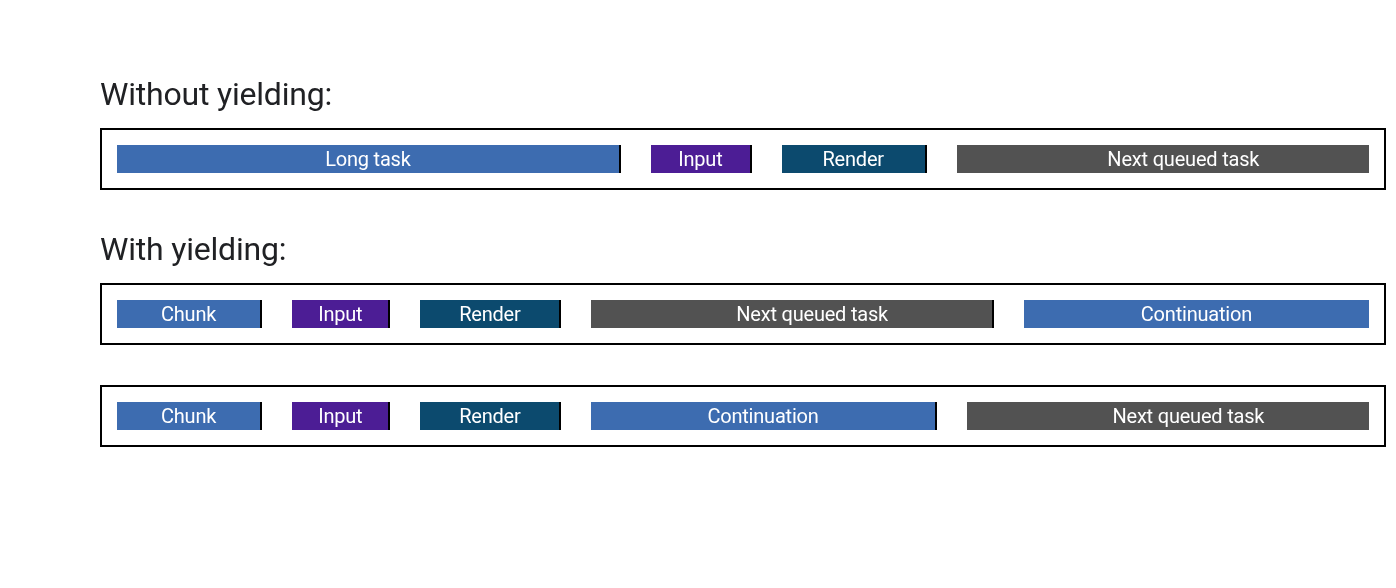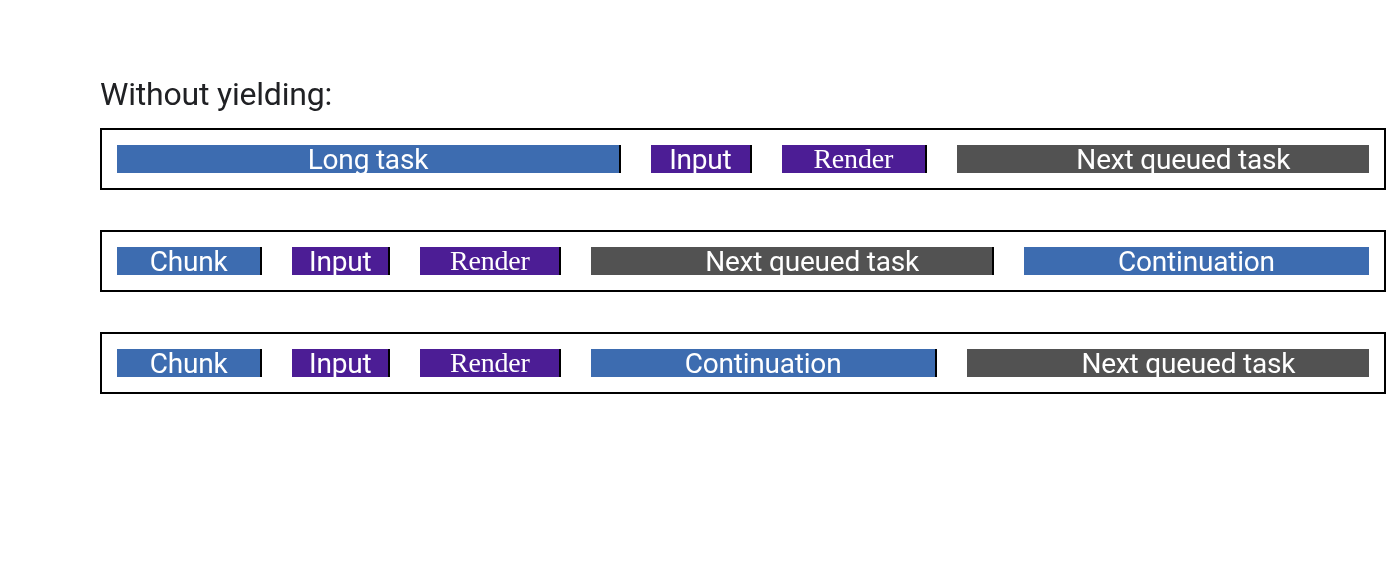--- a/index.html
+++ b/index.html
@@ -26,49 +26,50 @@
     .timeline {
       display: flex;
       width: 100%;
       height: 62px;
       border: 2px solid #000000;
     }
     .block {
       display: flex;
       align-items: center;
       justify-content: center;
-      font-size: 28px;
+      font-size: 20px;
       font-weight: 400;
       color: #ffffff;
       border-right: 2px solid #000000;
       white-space: nowrap;
       letter-spacing: -0.2px;
     }
     .block:last-child {
       border-right: none;
     }
     .blue { background-color: #3d6cb0; }
     .red { background-color: #4c1d95; }
-    .green { background-color: #4c1d95; font-family: Liberation Serif, serif; }
+    .green { background-color: #0c4a6e; }
     .gray { background-color: #525252; padding-left: 41px; }
   </style>
 </head>
 <body>
 
 <div class="section">
   <div class="section-title">Without yielding:</div>
   <div class="timeline">
     <div class="block blue" style="width:575px">Long task</div>
     <div class="block red" style="width:115px">Input</div>
     <div class="block green" style="width:165px">Render</div>
     <div class="block gray" style="width:465px">Next queued task</div>
   </div>
 </div>
 
 <div class="section">
+  <div class="section-title">With yielding:</div>
   <div class="timeline">
     <div class="block blue" style="width:170px">Chunk</div>
     <div class="block red" style="width:115px">Input</div>
     <div class="block green" style="width:165px">Render</div>
     <div class="block gray" style="width:465px">Next queued task</div>
     <div class="block blue" style="width:405px">Continuation</div>
   </div>
 </div>
 
 <div class="section">

